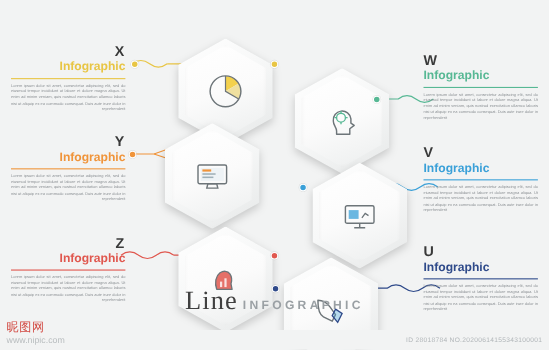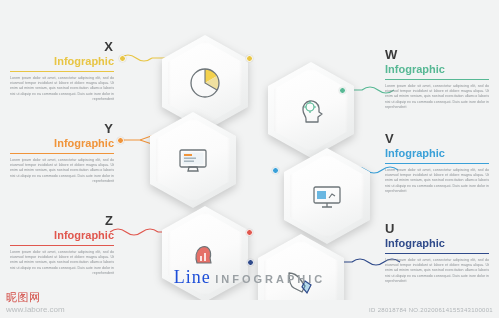--- a/index.html
+++ b/index.html
@@ -57,21 +57,21 @@
     position:absolute;width:7px;height:7px;border-radius:50%;
     border:1.6px solid #fff;box-sizing:border-box;
     box-shadow:0 0 0 .6px rgba(0,0,0,.08);
   }
 
   
   .footer{
     position:absolute;left:0;right:0;bottom:30px;
     text-align:center;color:#c9ccce;
   }
-  .footer .line{font-size:18px;letter-spacing:1px;color:#1d4ed8;font-family:"Liberation Serif",serif;}
+  .footer .line{font-size:24px;letter-spacing:1px;color:#404040;font-family:"Liberation Serif",serif;}
   .footer .info{font-size:11px;letter-spacing:3px;color:#9aa0a4;font-weight:bold;}
 
   .watermark{
     position:absolute;left:6px;bottom:4px;
     font-size:8px;color:#b9bdbf;
   }
   .wm-logo{
     position:absolute;left:6px;bottom:13px;
     font-size:11px;color:#d24a43;font-weight:normal;
     letter-spacing:.5px;
@@ -235,15 +235,15 @@
   </div>
   <div class="dot" style="left:247px;top:259px;background:#2f4a8a;"></div>
 
   <div class="footer">
     <span class="line">Line</span>
     <span class="info">INFOGRAPHIC</span>
   </div>
 
   <div class="bottombar"></div>
   <div class="wm-logo">昵图网</div>
-  <div class="watermark">www.labore.com</div>
+  <div class="watermark">www.nipic.com</div>
   <div class="rightcode">ID 28018784 NO.20200614155343100001</div>
 </div>
 
 </body></html>

